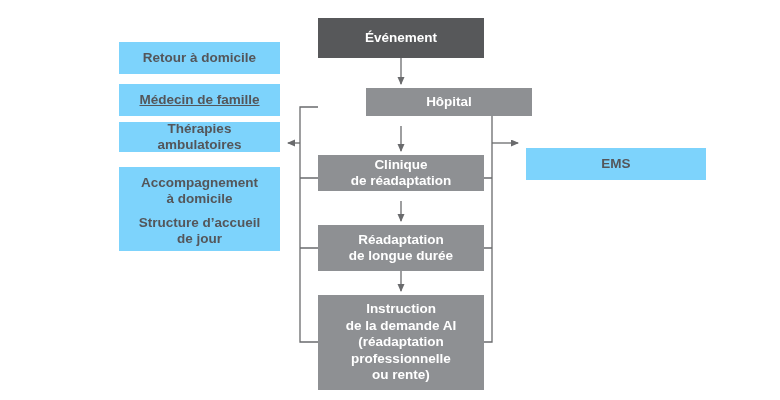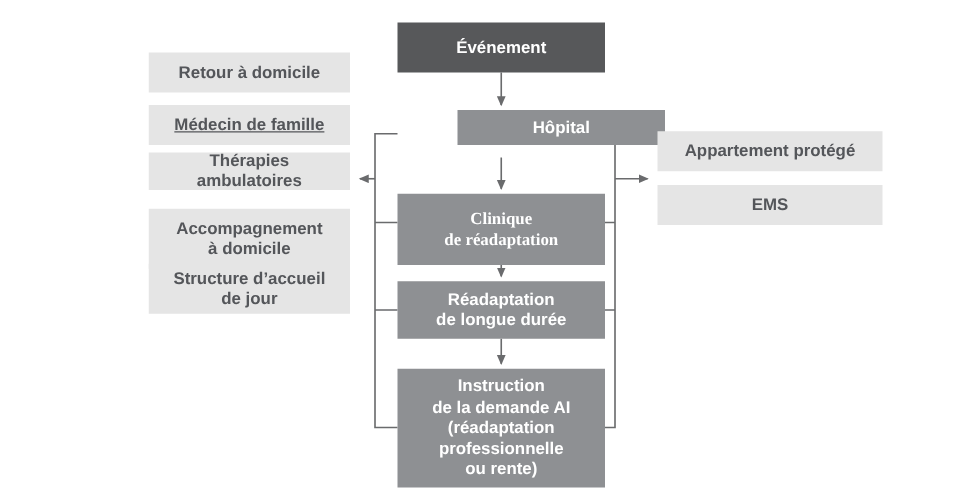--- a/index.html
+++ b/index.html
@@ -31,25 +31,25 @@
       text-align: center;
       white-space: pre-line;
       font-weight: bold;
       font-size: 13.5px;
       line-height: 1.22;
       box-sizing: border-box;
       padding: 2px 4px;
     }
     .center { left: 318px; width: 166px; background: #8e9093; color: #ffffff; text-align: center; }
     .dark   { background: #57585a; }
-    .side   { background: #e5e5e5; color: #54565a; }
+    .side   { background: #7dd3fc; color: #54565a; }
 
     .c0 { top: 18px;  height: 40px; }
     .c1 { top: 88px;  height: 28px; margin-left: 48px; }
-    .c2 { top: 155px; height: 57px; font-family: Liberation Serif, serif; }
+    .c2 { top: 155px; height: 36px; }
     .c3 { top: 225px; height: 46px; }
     .c4 { top: 295px; height: 95px; }
 
     .l  { left: 119px; width: 161px; }
     .l0 { top: 42px;  height: 32px; }
     .l1 { top: 84px;  height: 32px; text-decoration: underline; }
     .l2 { top: 122px; height: 30px; }
     .l3 { top: 167px; height: 48px; }
     .l4 { top: 211px; height: 40px; }
 
@@ -117,20 +117,17 @@
   </div>
   <div class="box side l l3">
     <span>Accompagnement
 à domicile</span>
   </div>
   <div class="box side l l4">
     <span>Structure d’accueil
 de jour</span>
   </div>
 
-  <div class="box side r r0">
-    <span>Appartement protégé</span>
-  </div>
   <div class="box side r r1">
     <span>EMS</span>
   </div>
 
 </div>
 
 </body></html>

